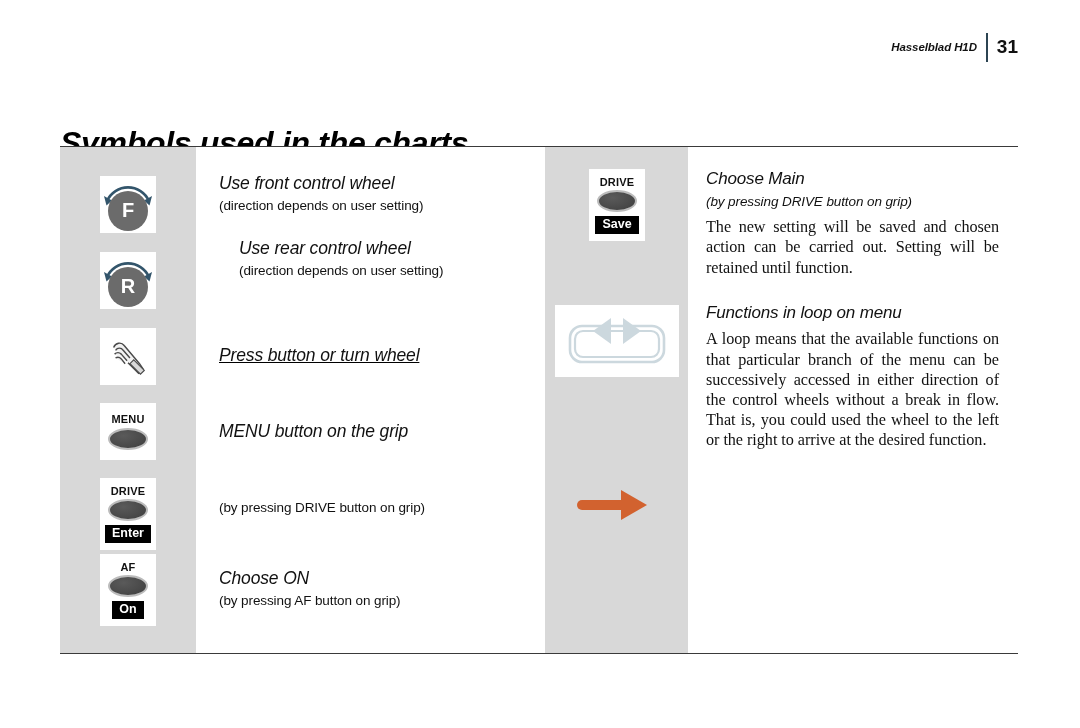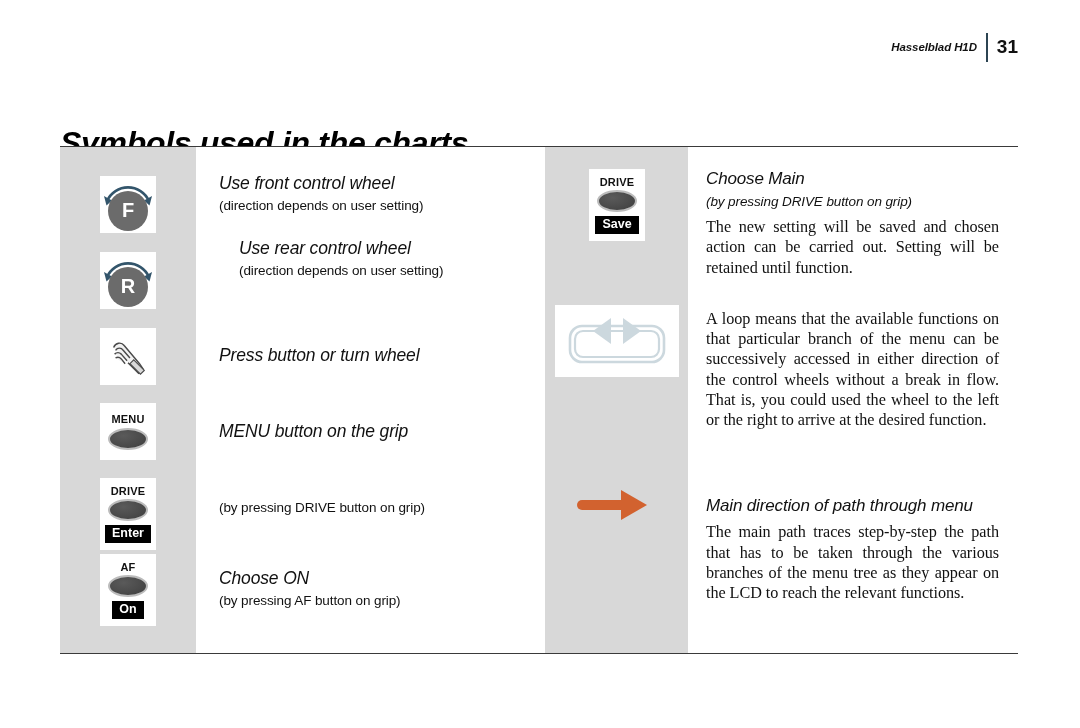--- a/index.html
+++ b/index.html
@@ -317,21 +317,21 @@
     <div class="txt-block" style="left:23px; top:26px;">
       <div class="lead">Use front control wheel</div>
       <div class="sub">(direction depends on user setting)</div>
     </div>
 
     <div class="txt-block" style="left:23px; top:91px;margin-left:20px;">
       <div class="lead">Use rear control wheel</div>
       <div class="sub">(direction depends on user setting)</div>
     </div>
 
-    <div class="txt-block" style="left:23px; top:198px;">
+    <div class="txt-block" style="left:23px; top:198px;text-decoration:underline;">
       <div class="lead">Press button or turn wheel</div>
     </div>
 
     <div class="txt-block" style="left:23px; top:274px;">
       <div class="lead">MENU button on the grip</div>
     </div>
 
     <div class="txt-block" style="left:23px; top:349px;">
       <div class="sub">(by pressing DRIVE button on grip)</div>
     </div>
@@ -367,21 +367,18 @@
 
   <div class="col-text-2">
 
     <div class="txt-block" style="left:18px; top:22px; width:293px;">
       <div class="rlead">Choose Main</div>
       <div class="rsub">(by pressing DRIVE button on grip)</div>
       <div class="body">The new setting will be saved and chosen action can be carried out. Setting will be retained until function.</div>
     </div>
 
     <div class="txt-block" style="left:18px; top:156px; width:293px;">
+      <div class="rlead">Functions in loop on menu</div>
       <div class="body">A loop means that the available functions on that particular branch of the menu can be successively accessed in either direction of the control wheels without a break in flow. That is, you could used the wheel to the left or the right to arrive at the desired function.</div>
     </div>
 
-    <div class="txt-block" style="left:18px; top:349px; width:293px;">
-      <div class="rlead">Main direction of path through menu</div>
-      <div class="body">The main path traces step-by-step the path that has to be taken through the various branches of the menu tree as they appear on the LCD to reach the relevant functions.</div>
-    </div>
   </div>
 </div>
 
 </body></html>

